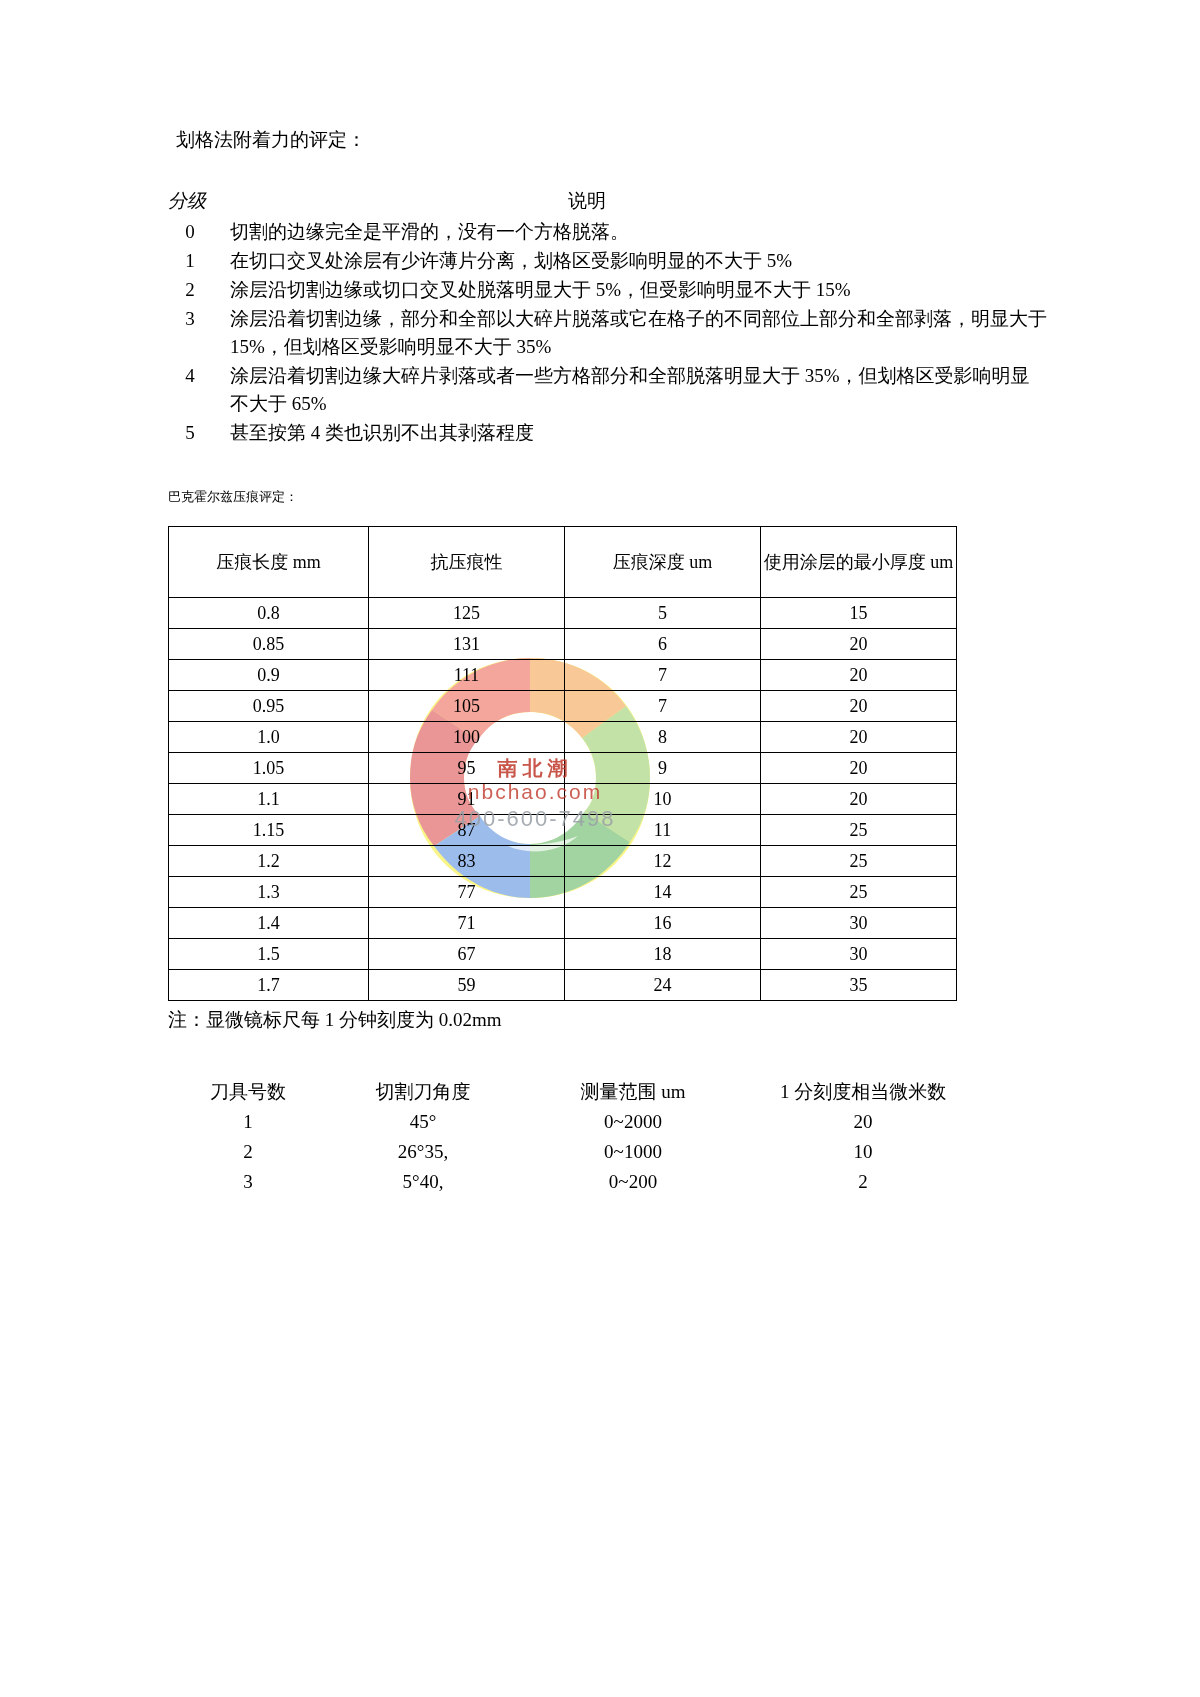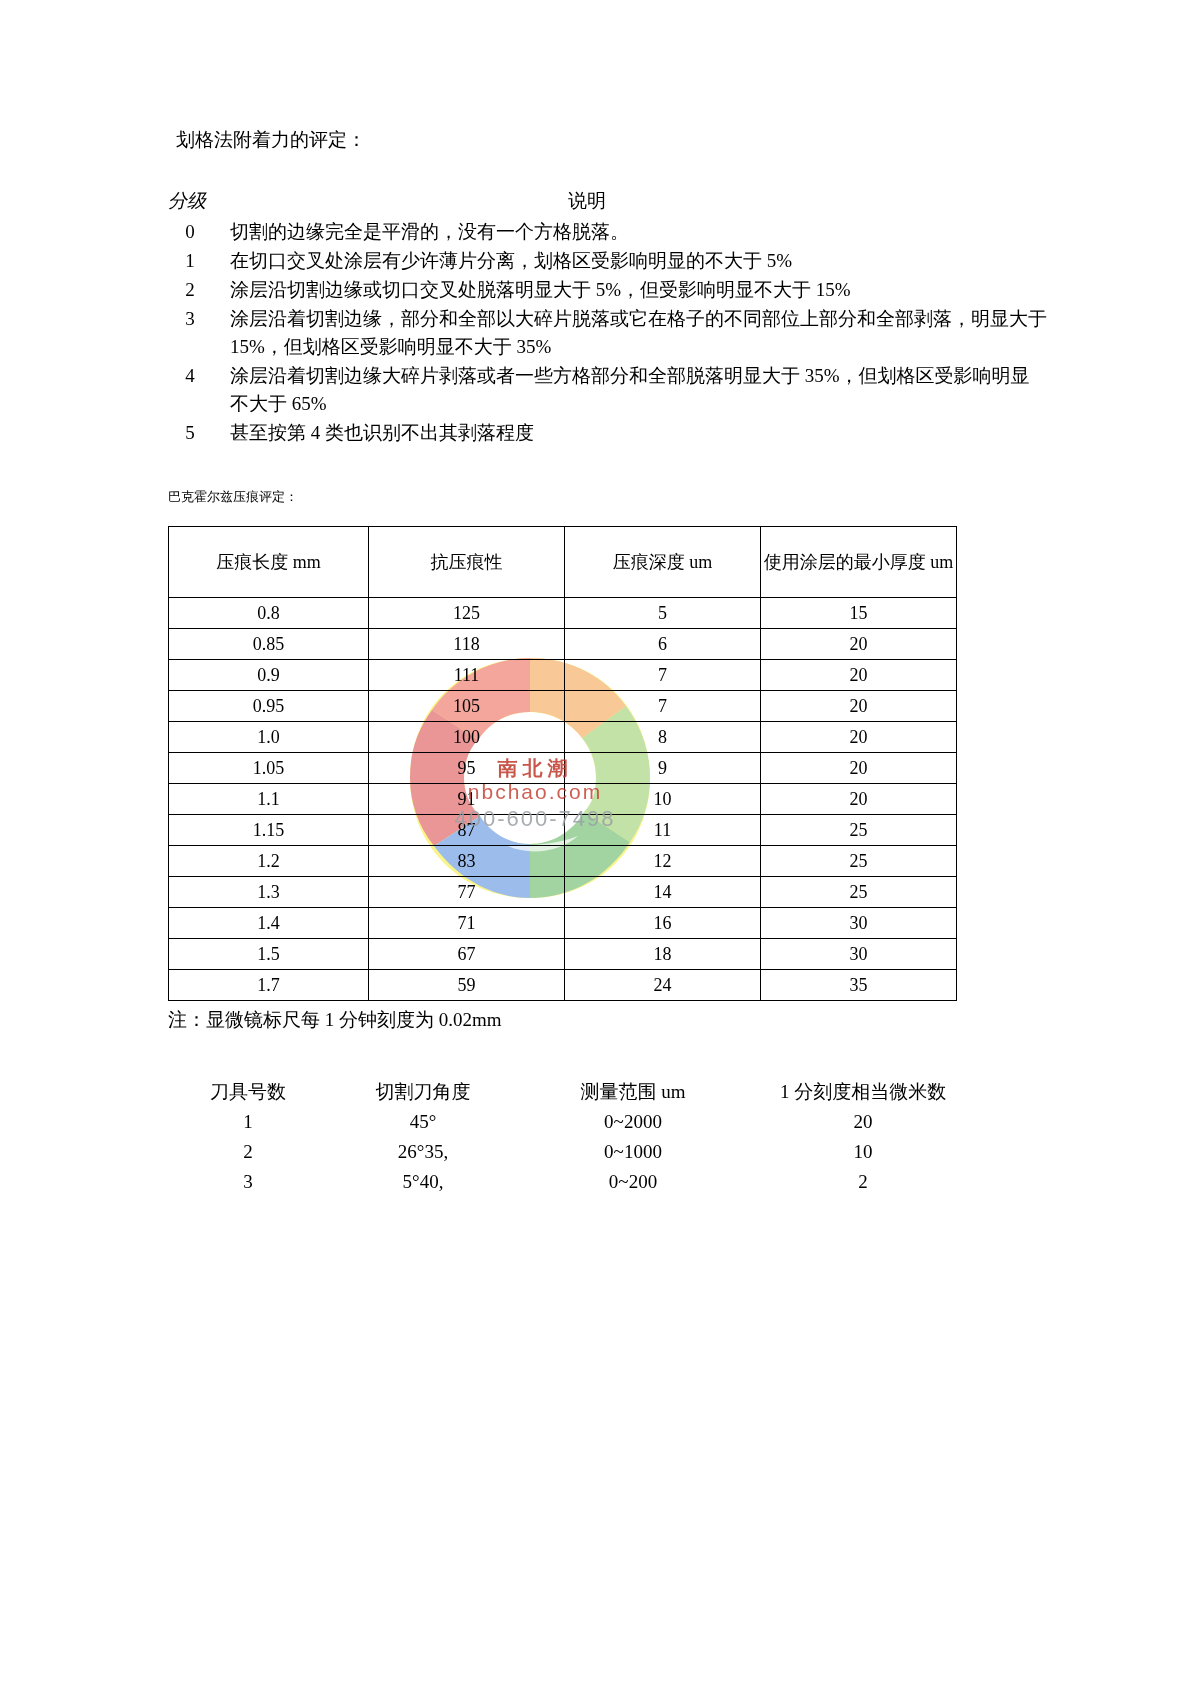--- a/index.html
+++ b/index.html
@@ -253,21 +253,21 @@
       </thead>
       <tbody>
         <tr>
           <td>0.8</td>
           <td>125</td>
           <td>5</td>
           <td>15</td>
         </tr>
         <tr>
           <td>0.85</td>
-          <td>118</td>
+          <td>131</td>
           <td>6</td>
           <td>20</td>
         </tr>
         <tr>
           <td>0.9</td>
           <td>111</td>
           <td>7</td>
           <td>20</td>
         </tr>
         <tr>

